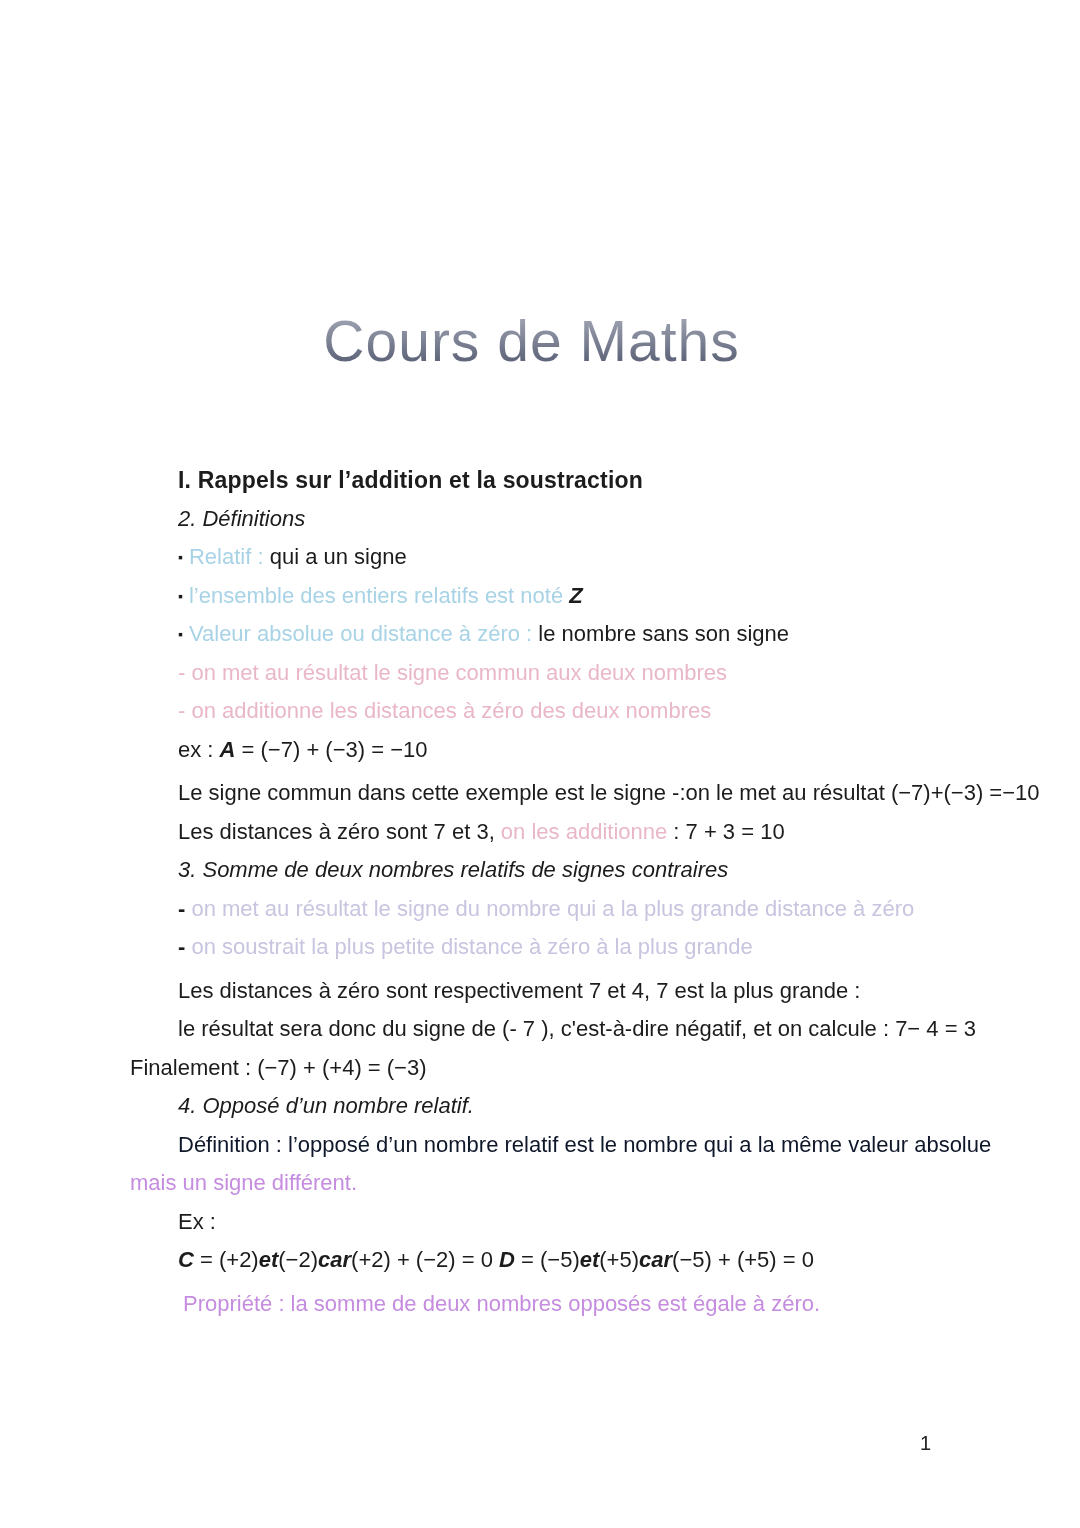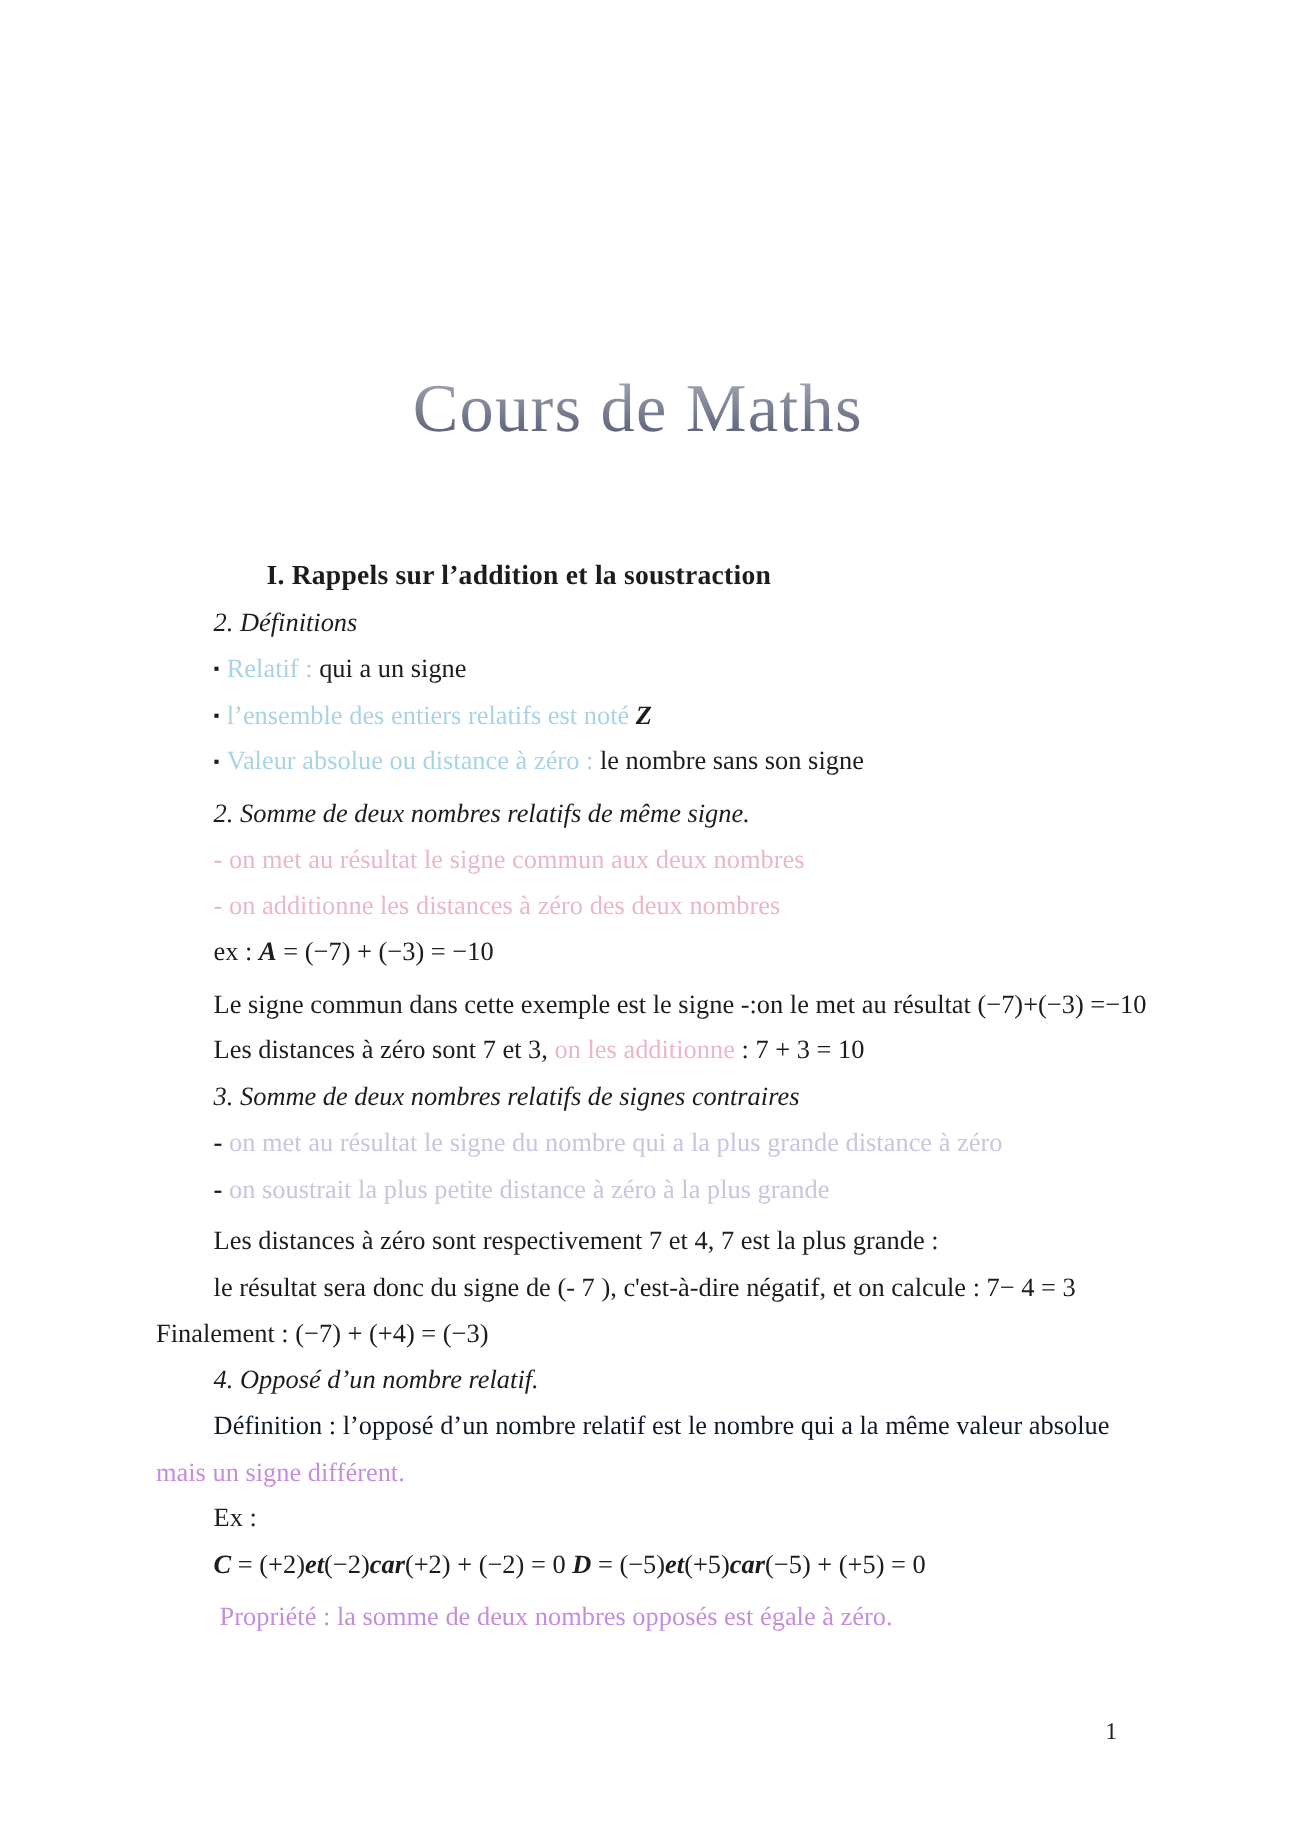--- a/index.html
+++ b/index.html
@@ -1,21 +1,21 @@
 <!DOCTYPE html>
 <html><head>
 <meta charset="utf-8">
 <style>
   html, body { margin: 0; padding: 0; }
   .page {
     position: relative;
     width: 1063px;
     height: 1528px;
     background: #ffffff;
-    font-family: Liberation Serif, serif;
+    font-family: Liberation Sans, sans-serif;
     color: #1c1c1c;
     overflow: hidden;
   }
   .title {
     margin: 0;
     position: absolute;
     top: 308px;
     left: 0;
     width: 100%;
     text-align: center;
@@ -57,26 +57,25 @@
     font-size: 20px;
     color: #222;
   }
 </style>
 </head>
 <body>
 
 <div class="page">
   <h1 class="title">Cours de Maths</h1>
   <div class="content">
-      <div class="line"><span class="seg-heading" style="color: rgb(28, 28, 28); font-weight: bold; margin-left: 44px;">I. Rappels sur l’addition et la soustraction</span></div>
+      <div class="line"><span class="seg-heading" style="color: rgb(28, 28, 28); font-weight: bold;">I. Rappels sur l’addition et la soustraction</span></div>
       <div class="line"><span style="color: rgb(28, 28, 28); font-style: italic;">2. Définitions</span></div>
       <div class="line"><span class="bullet-glyph" style="color: rgb(28, 28, 28);">▪</span><span style="color: rgb(168, 211, 230);">Relatif : </span><span style="color: rgb(28, 28, 28);">qui a un signe</span></div>
       <div class="line"><span class="bullet-glyph" style="color: rgb(28, 28, 28);">▪</span><span style="color: rgb(168, 211, 230);">l’ensemble des entiers relatifs est noté </span><span style="color: rgb(28, 28, 28); font-style: italic; font-weight: bold;">Z</span></div>
       <div class="line"><span class="bullet-glyph" style="color: rgb(28, 28, 28);">▪</span><span style="color: rgb(168, 211, 230);">Valeur absolue ou distance à zéro : </span><span style="color: rgb(28, 28, 28);">le nombre sans son signe</span></div>
-      <div class="line gap"><span style="color: rgb(28, 28, 28); font-style: italic;">2. Somme de deux nombres relatifs de même signe.</span></div>
       <div class="line"><span style="color: rgb(233, 183, 201);">- on met au résultat le signe commun aux deux nombres</span></div>
       <div class="line"><span style="color: rgb(233, 183, 201);">- on additionne les distances à zéro des deux nombres</span></div>
       <div class="line"><span style="color: rgb(28, 28, 28);">ex : </span><span style="color: rgb(28, 28, 28); font-style: italic; font-weight: bold;">A</span><span style="color: rgb(28, 28, 28);"> = (−7) + (−3) = −10</span></div>
       <div class="line gap"><span style="color: rgb(28, 28, 28);">Le signe commun dans cette exemple est le signe -:on le met au résultat (−7)+(−3) =−10</span></div>
       <div class="line"><span style="color: rgb(28, 28, 28);">Les distances à zéro sont 7 et 3, </span><span style="color: rgb(233, 183, 201);">on les additionne</span><span style="color: rgb(28, 28, 28);"> : 7 + 3 = 10</span></div>
       <div class="line"><span style="color: rgb(28, 28, 28); font-style: italic;">3. Somme de deux nombres relatifs de signes contraires</span></div>
       <div class="line"><span style="color: rgb(28, 28, 28); font-weight: bold;">- </span><span style="color: rgb(199, 197, 223);">on met au résultat le signe du nombre qui a la plus grande distance à zéro</span></div>
       <div class="line"><span style="color: rgb(28, 28, 28); font-weight: bold;">- </span><span style="color: rgb(199, 197, 223);">on soustrait la plus petite distance à zéro à la plus grande</span></div>
       <div class="line gap"><span style="color: rgb(28, 28, 28);">Les distances à zéro sont respectivement 7 et 4, 7 est la plus grande :</span></div>
       <div class="line"><span style="color: rgb(28, 28, 28);">le résultat sera donc du signe de (- 7 ), c'est-à-dire négatif, et on calcule : 7− 4 = 3</span></div>

